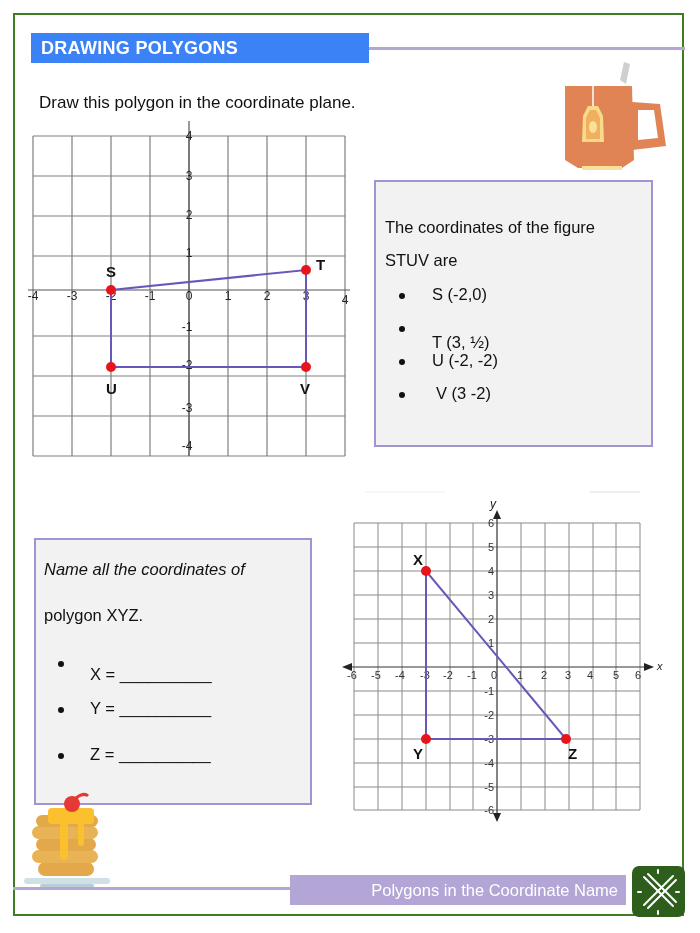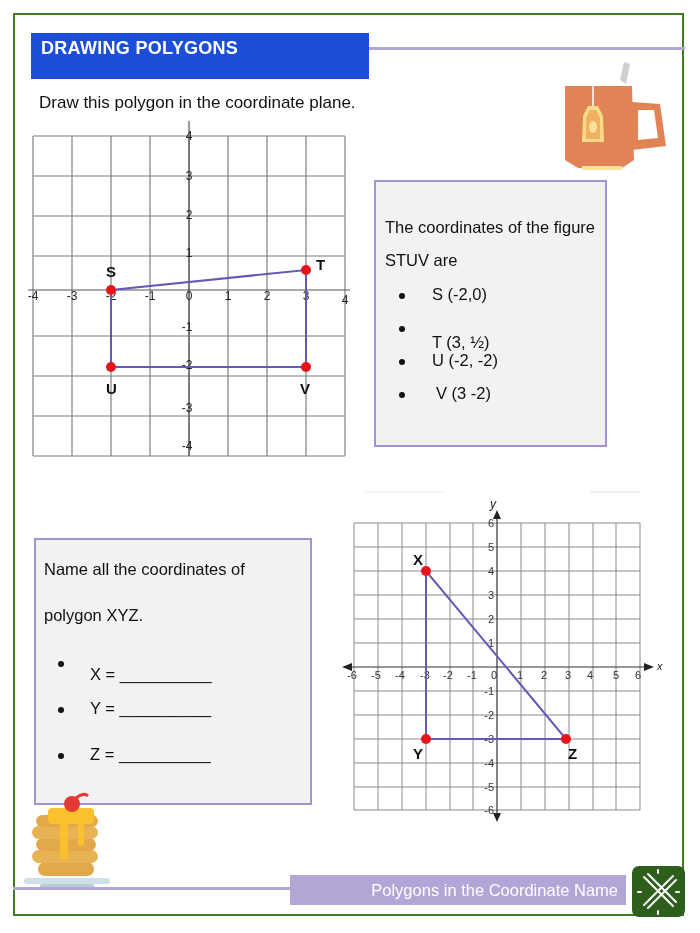--- a/index.html
+++ b/index.html
@@ -1,23 +1,23 @@
 <!DOCTYPE html>
 <html><head>
 <meta charset="utf-8">
 <style>
   html,body{margin:0;padding:0;background:#fff;}
   body{width:700px;height:933px;position:relative;overflow:hidden;font-family:"Liberation Sans",sans-serif;color:#111;}
   .frame{position:absolute;left:13px;top:13px;width:671px;height:903px;border:2px solid #3f7d22;box-sizing:border-box;}
-  .hdr-bar{position:absolute;left:31px;top:33px;width:338px;height:46px;background:#1d4ed8;box-sizing:border-box;text-align:right;}
+  .hdr-bar{position:absolute;left:31px;top:33px;width:338px;height:30px;background:#3b82f6;box-sizing:border-box;text-align:right;}
   .hdr-title{position:absolute;left:10px;top:5px;font-size:18px;font-weight:bold;color:#fff;letter-spacing:0.3px;}
   .hdr-line{position:absolute;left:369px;top:47px;width:316px;height:3px;background:#b3a6d6;}
   .instr{position:absolute;left:39px;top:93px;font-size:17px;color:#111;}
   .box{position:absolute;background:#f2f2f2;border:2px solid #a393d2;box-sizing:border-box;}
-  .box1{left:374px;top:180px;width:233px;height:267px;}
+  .box1{left:374px;top:180px;width:279px;height:267px;}
   .box2{left:34px;top:538px;width:278px;height:267px;}
   .txt{position:absolute;font-size:16.5px;color:#111;white-space:nowrap;}
   .bul{position:absolute;width:6px;height:6px;border-radius:50%;background:#111;}
   .ftr-line{position:absolute;left:13px;top:887px;width:278px;height:3px;background:#b3a6d6;}
   .ftr-bar{position:absolute;left:290px;top:875px;width:336px;height:30px;background:#b3a6d6;}
   .ftr-title{position:absolute;right:8px;top:6px;font-size:16.5px;color:#fff;}
   .badge{position:absolute;left:632px;top:866px;width:53px;height:51px;background:#2d5e1b;border-radius:7px;}
   svg text{font-family:"Liberation Sans",sans-serif;}
 </style>
 </head>
@@ -109,21 +109,21 @@
   <span class="txt" style="left:56px;top:103px;">S (-2,0)</span>
   <span class="bul" style="left:23px;top:144px;"></span>
   <span class="txt" style="left:56px;top:136px;margin-top:15px;">T (3, ½)</span>
   <span class="bul" style="left:23px;top:177px;"></span>
   <span class="txt" style="left:56px;top:169px;">U (-2, -2)</span>
   <span class="bul" style="left:23px;top:210px;"></span>
   <span class="txt" style="left:60px;top:202px;">V (3 -2)</span>
 </div>
 
 <div class="box box2">
-  <span class="txt" style="left:8px;top:20px;">Name all the coordinates of</span>
+  <span class="txt" style="left:8px;top:20px;font-style:italic;">Name all the coordinates of</span>
   <span class="txt" style="left:8px;top:66px;">polygon XYZ.</span>
   <span class="bul" style="left:22px;top:121px;"></span>
   <span class="txt" style="left:54px;top:97px;margin-top:28px;"><span>X =</span> <span>__________</span></span>
   <span class="bul" style="left:22px;top:167px;"></span>
   <span class="txt" style="left:54px;top:159px;"><span>Y =</span> <span>__________</span></span>
   <span class="bul" style="left:22px;top:213px;"></span>
   <span class="txt" style="left:54px;top:205px;"><span>Z =</span> <span>__________</span></span>
 </div>
 
 <svg style="position:absolute;left:330px;top:480px;" width="360" height="345" viewBox="330 480 360 345">

